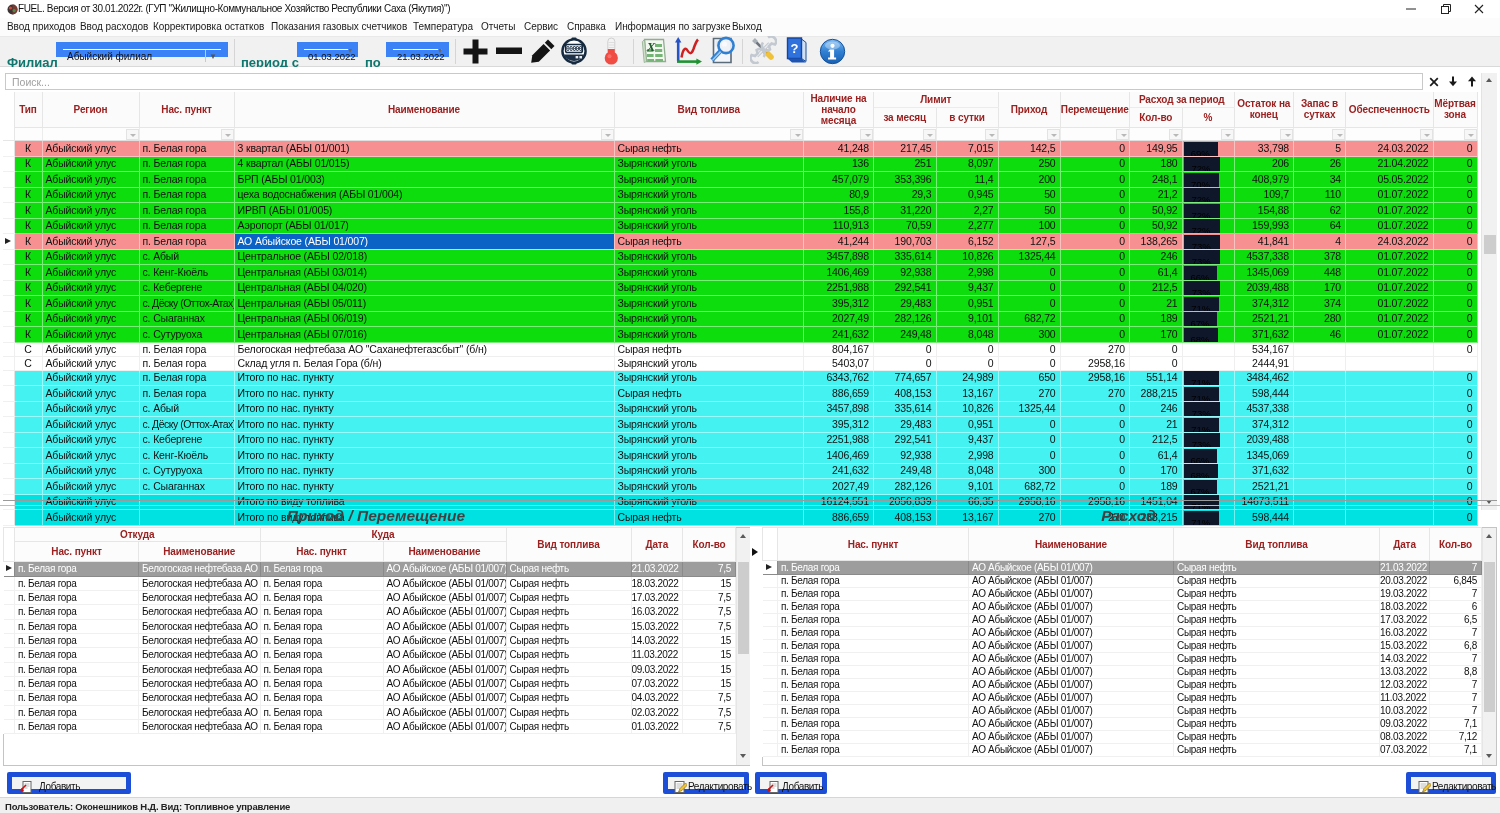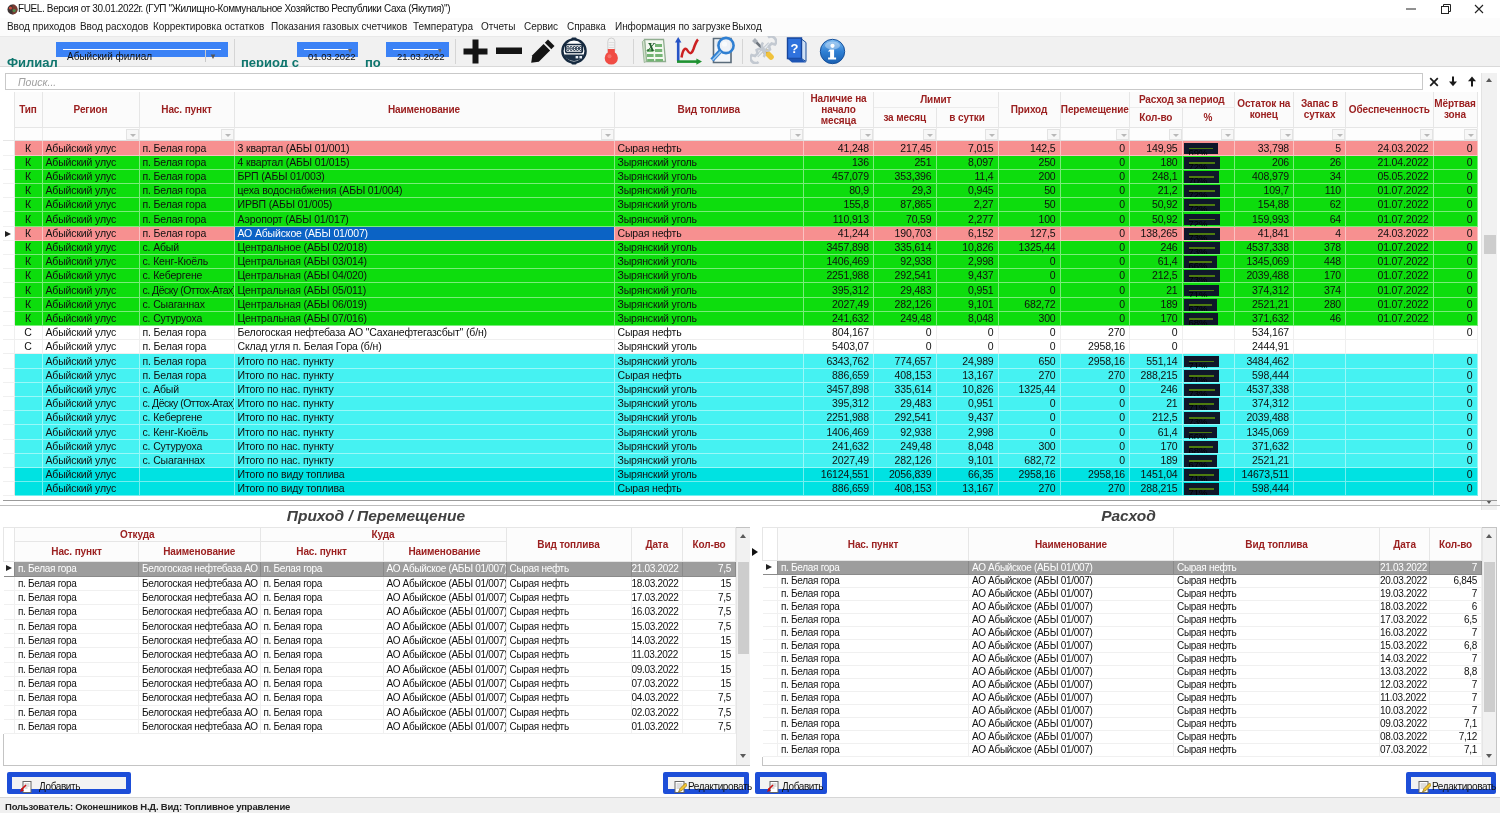--- a/index.html
+++ b/index.html
@@ -11,21 +11,21 @@
 .mi{position:absolute;top:2.5px;font-size:10px;color:#1a1a1a;letter-spacing:-0.05px;white-space:nowrap;}
 #toolbar{position:absolute;left:0;top:36px;width:1500px;height:31px;background:#f1f1f1;
  border-bottom:1px solid #d9d9d9;border-top:1px solid #e9e9e9;}
 .tlabel{position:absolute;font-size:13px;color:#0f766e;top:18px;font-weight:bold;}
 .combo{position:absolute;top:5px;height:15px;background:#fff;border:7px solid #3b82f6;font-size:10px;color:#111;}
 .combo .ct{position:absolute;left:4px;top:2px;white-space:nowrap;font-size:10px;}
 .carr{position:absolute;right:1px;top:0.5px;width:15px;height:12.5px;text-align:center;color:#555;font-size:9px;line-height:13px;}
 .tsep{position:absolute;top:2px;height:27px;width:1px;background:#d5d5d5;}
 .ticon{position:absolute;top:38px;}
 #searchbox{position:absolute;left:5px;top:73px;width:1418px;height:17px;background:#fff;border:1px solid #c9c9c9;}
-#searchbox span{position:absolute;left:12px;top:2px;font-style:italic;color:#a0a0a0;font-size:10.5px;text-align:center;}
+#searchbox span{position:absolute;left:6px;top:2px;color:#a0a0a0;font-size:10.5px;text-align:center;}
 
 #grid{position:absolute;left:3px;top:92px;border-collapse:collapse;table-layout:fixed;width:1474px;}
 #grid td,#grid th{overflow:hidden;white-space:nowrap;}
 #grid thead th{background:#fbfbfb;color:#9b2020;font-size:10px;font-weight:bold;letter-spacing:-0.1px;
  border-right:1px solid #e6e6e6;border-bottom:1px solid #e6e6e6;text-align:center;vertical-align:middle;line-height:11px;}
 #grid thead tr.fr td{background:#fdfdfd;border-right:1px solid #ececec;border-bottom:1px solid #e0e0e0;position:relative;height:13.5px;}
 .fdrop{position:absolute;right:0px;top:1px;width:13px;height:11px;background:#f7f7f7;border:1px solid #e3e3e3;}
 .fdrop:after{content:"";position:absolute;left:3.5px;top:4px;width:0;height:0;border-left:3px solid transparent;border-right:3px solid transparent;border-top:3px solid #b8b8b8;}
 #grid tbody td{font-size:10.5px;letter-spacing:-0.15px;color:#101010;line-height:13px;padding:0;}
 tr.g td{border-right:1px solid #7aec7a;border-bottom:1px solid #7aec7a;}
@@ -36,22 +36,22 @@
 #grid tbody td.num{text-align:right;padding-right:4px;}
 #grid tbody td.txt{text-align:left;padding-left:3px;}
 #grid tbody td.ctr{text-align:center;}
 #grid tbody td.indc{background:#fff;border-right:1px solid #e3e3e3;border-bottom:1px solid #f0f0f0;position:relative;}
 tr.r td{background:#f79090;}
 tr.g td{background:#0ddd0d;}
 tr.w td{background:#fff;}
 tr.c td{background:#45f2f2;}
 tr.C td{background:#00e2e2;}
 td.sel{background:#0b63c5 !important;color:#fff !important;}
-.bar{position:relative;height:11.5px;margin-top:0.5px;margin-left:1px;border:5px solid #0f172a;background:#4d7c0f;
- font-size:9.5px;line-height:9.5px;text-align:left;color:#000;padding-right:1px;letter-spacing:0;}
+.bar{position:relative;height:11.5px;margin-top:0.5px;margin-left:1px;border:7px solid #0f172a;background:#4d7c0f;
+ font-size:9.5px;line-height:9.5px;text-align:center;color:#000;padding-right:1px;letter-spacing:0;}
 .rowmark{position:absolute;left:2px;top:3.5px;width:0;height:0;border-top:3.5px solid transparent;border-bottom:3.5px solid transparent;border-left:6px solid #222;}
 
 .sb{position:absolute;background:#f1f1f1;}
 .tri{position:absolute;width:0;height:0;}
 .thumb{position:absolute;left:2px;width:12px;background:#cdcdcd;}
 
 .ptitle{position:absolute;top:508px;font-size:15.5px;font-weight:bold;font-style:italic;color:#404040;}
 table.bt{position:absolute;border-collapse:collapse;table-layout:fixed;background:#fff;}
 table.bt th{background:#fcfcfc;color:#9b2020;font-size:10px;font-weight:bold;letter-spacing:-0.1px;border:1px solid #e6e6e6;
  text-align:center;vertical-align:middle;overflow:hidden;white-space:nowrap;}
@@ -402,21 +402,21 @@
 <td class="num">0</td>
 </tr>
 <tr class="g" style="height:14px">
 <td class="indc"></td>
 <td class="ctr">К</td>
 <td class="txt">Абыйский улус</td>
 <td class="txt">п. Белая гора</td>
 <td class="txt">ИРВП (АБЫ 01/005)</td>
 <td class="txt">Зырянский уголь</td>
 <td class="num">155,8</td>
-<td class="num">87,865</td>
+<td class="num">31,220</td>
 <td class="num">2,27</td>
 <td class="num">50</td>
 <td class="num">0</td>
 <td class="num">50,92</td>
 <td>
           <div class="bar" style="width:36.0px">72%</div>
         </td>
 <td class="num">154,88</td>
 <td class="num">62</td>
 <td class="num">01.07.2022</td>

